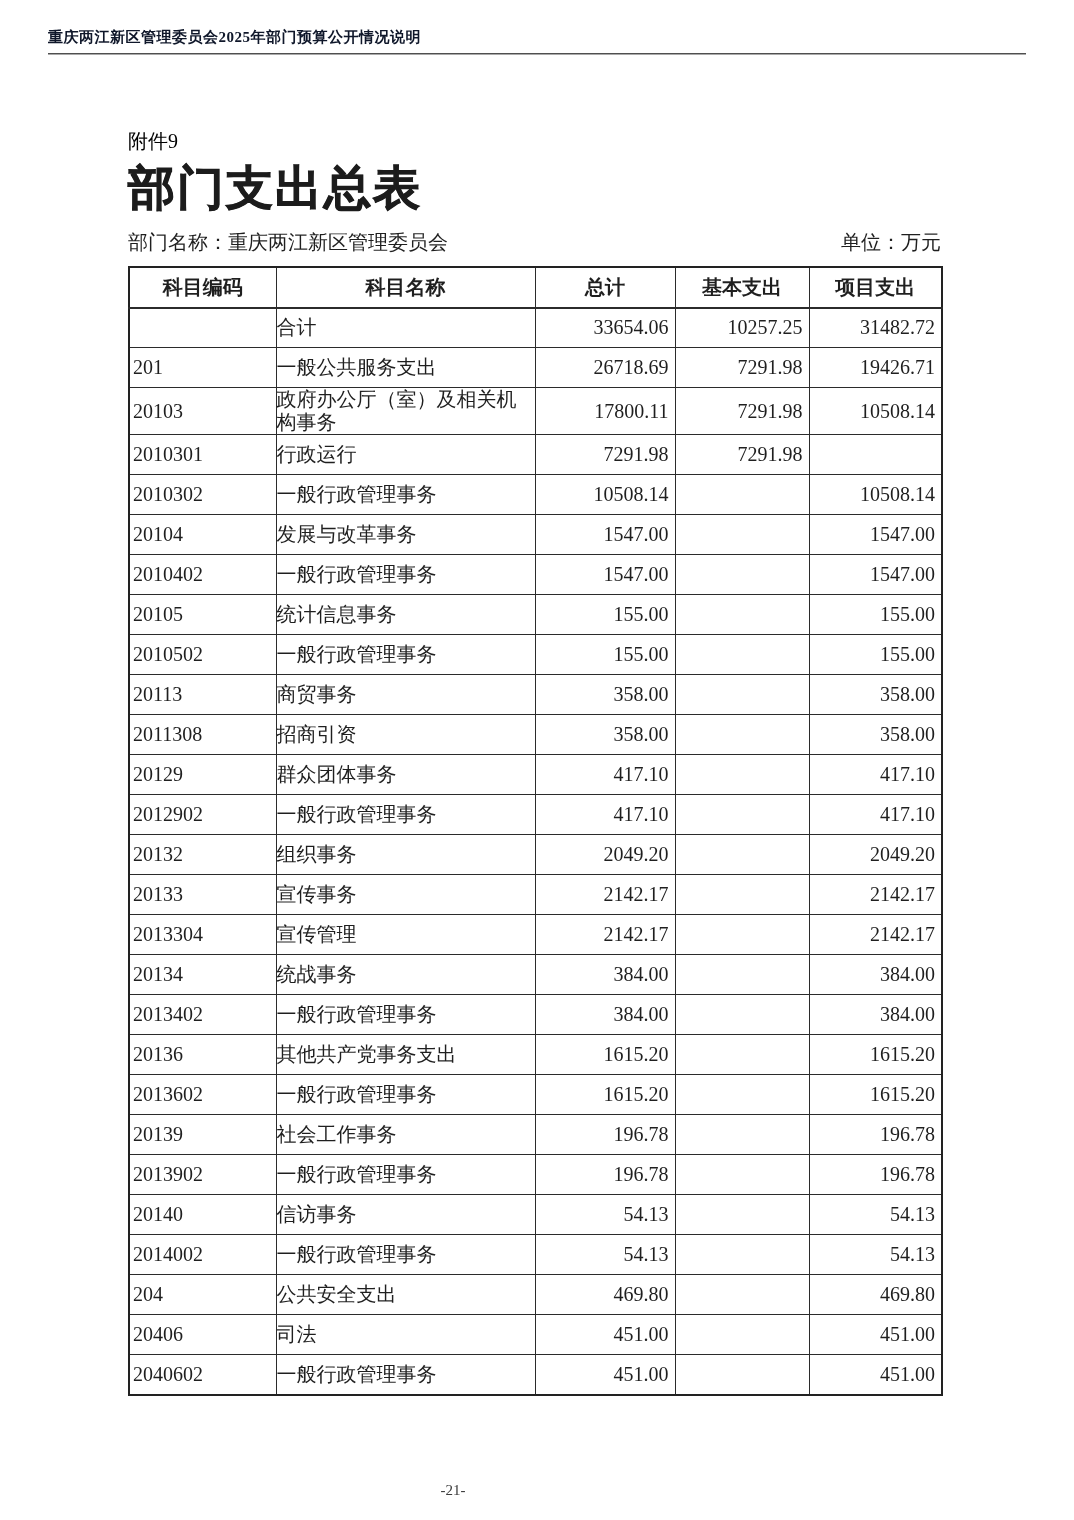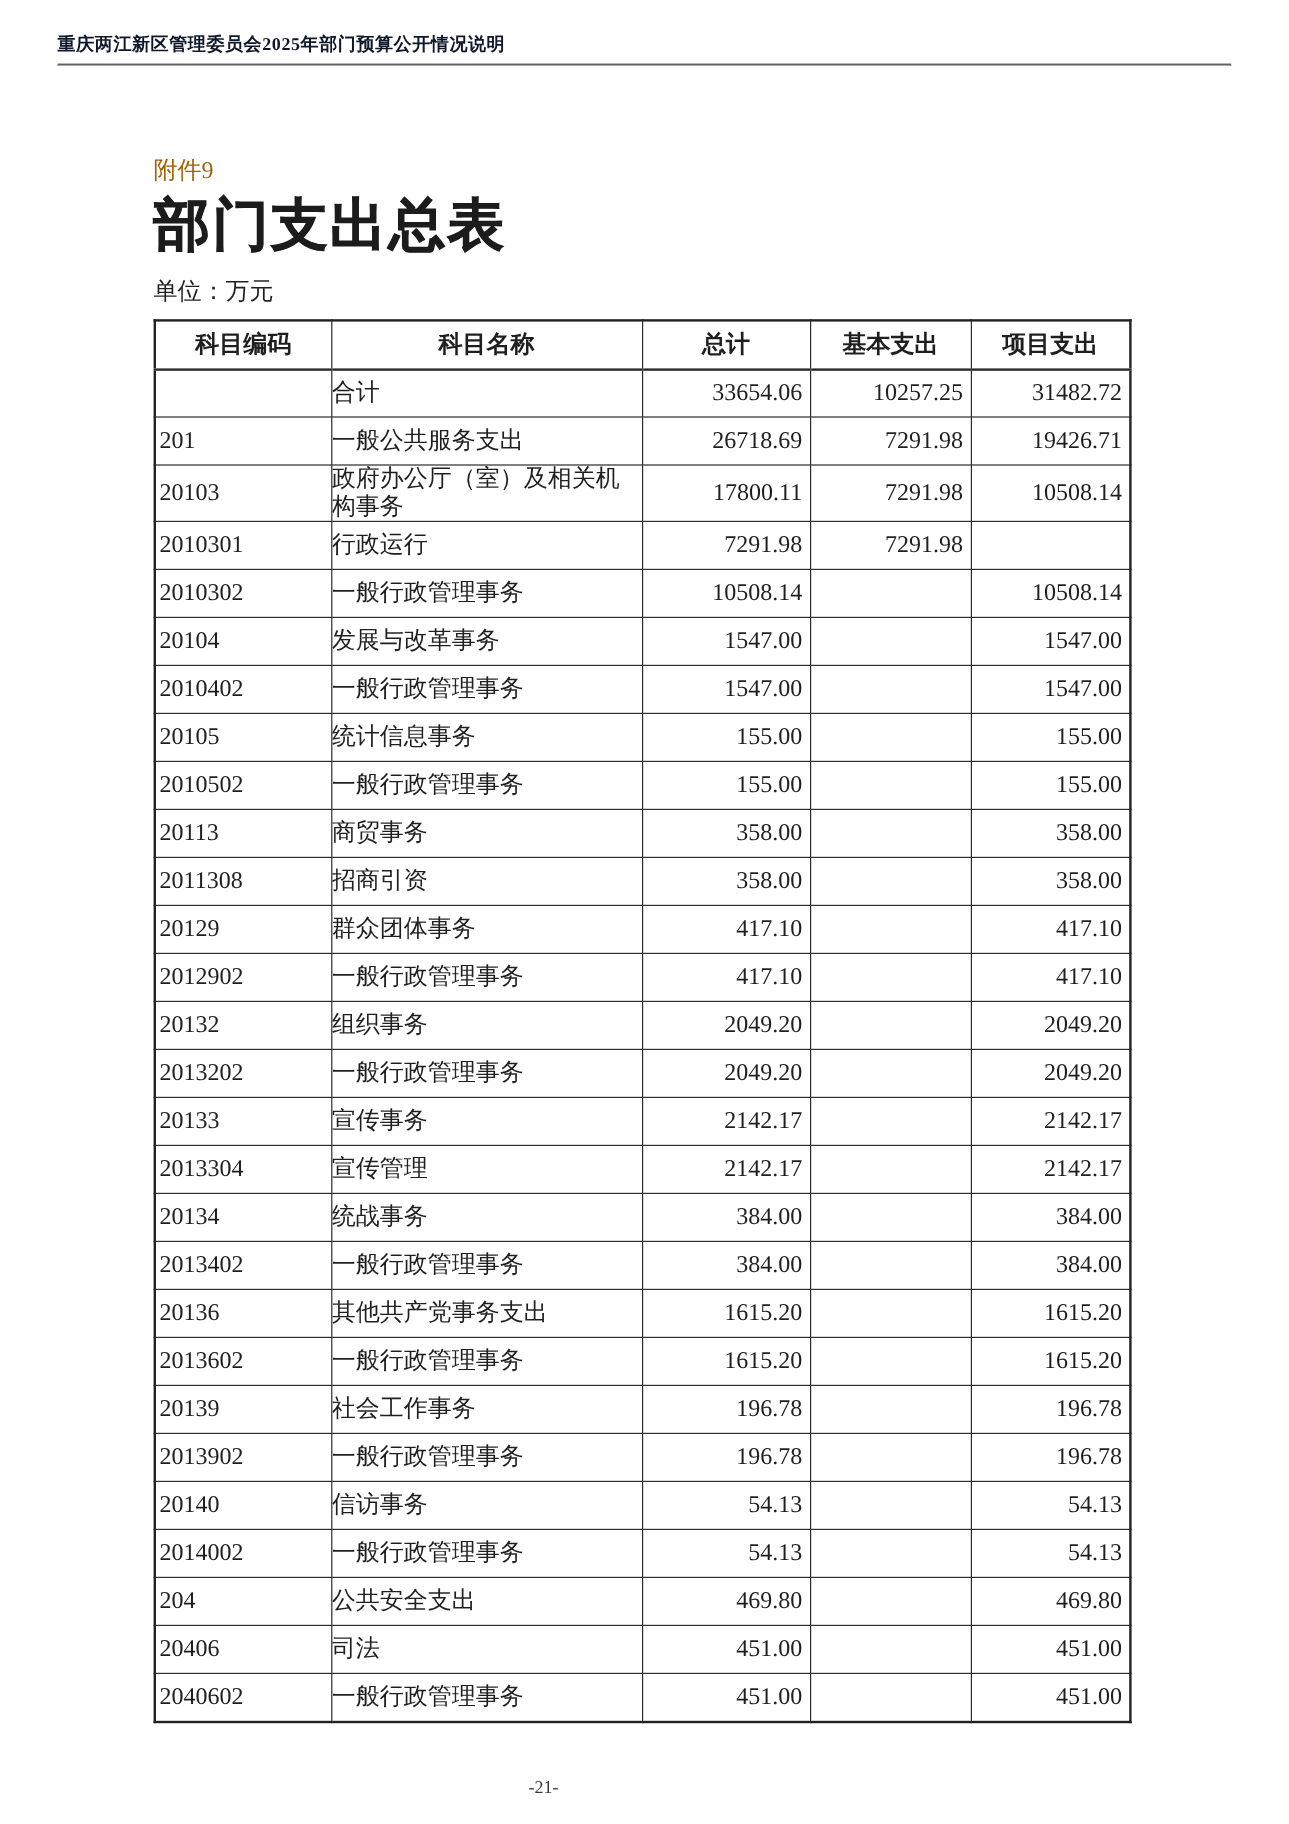--- a/index.html
+++ b/index.html
@@ -37,21 +37,21 @@
   }
   
   .content {
     position: absolute;
     left: 128px;
     top: 128px;
     width: 813px;
   }
   .attachment-label {
     font-size: 20px;
-    color: #a16207;
+    color: #000000;
   }
   .doc-title {
     margin-top: 8px;
     font-size: 47px;
     font-weight: bold;
     letter-spacing: 2px;
     color: #1c1c1c;
     -webkit-text-stroke: 0.8px #1c1c1c;
     line-height: 1.1;
   }
@@ -113,20 +113,21 @@
     <div class="running-head-text">重庆两江新区管理委员会2025年部门预算公开情况说明</div>
     <div class="running-head-rule"></div>
   </div>
 
   <div class="content">
     <div class="attachment-label">附件9</div>
 
     <div class="doc-title">部门支出总表</div>
 
     <div class="meta-row">
+      <span>部门名称：重庆两江新区管理委员会</span>
       <span>单位：万元</span>
     </div>
 
     <table class="budget">
       <colgroup>
         <col class="c-code">
           <col class="c-name">
           <col class="c-total">
           <col class="c-basic">
           <col class="c-proj">
@@ -233,27 +234,20 @@
             <td class="num">417.10</td>
           </tr>
           <tr>
             <td class="col-code">20132</td>
             <td class="col-name">组织事务</td>
             <td class="num">2049.20</td>
             <td class="num"></td>
             <td class="num">2049.20</td>
           </tr>
           <tr>
-            <td class="col-code">2013202</td>
-            <td class="col-name">一般行政管理事务</td>
-            <td class="num">2049.20</td>
-            <td class="num"></td>
-            <td class="num">2049.20</td>
-          </tr>
-          <tr>
             <td class="col-code">20133</td>
             <td class="col-name">宣传事务</td>
             <td class="num">2142.17</td>
             <td class="num"></td>
             <td class="num">2142.17</td>
           </tr>
           <tr>
             <td class="col-code">2013304</td>
             <td class="col-name">宣传管理</td>
             <td class="num">2142.17</td>

